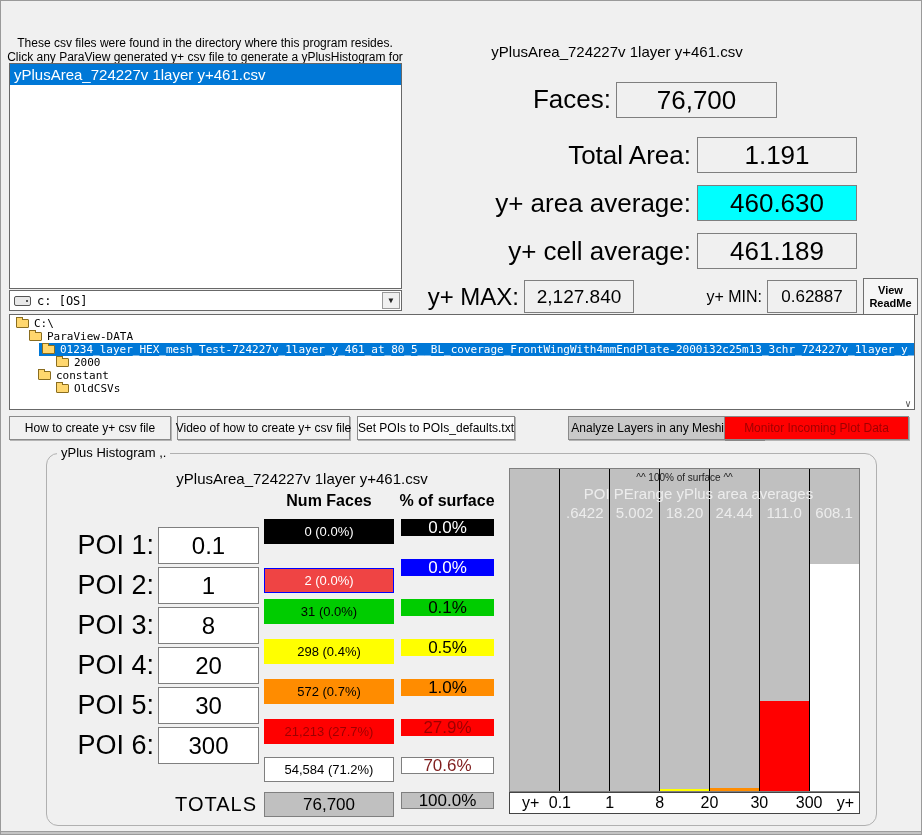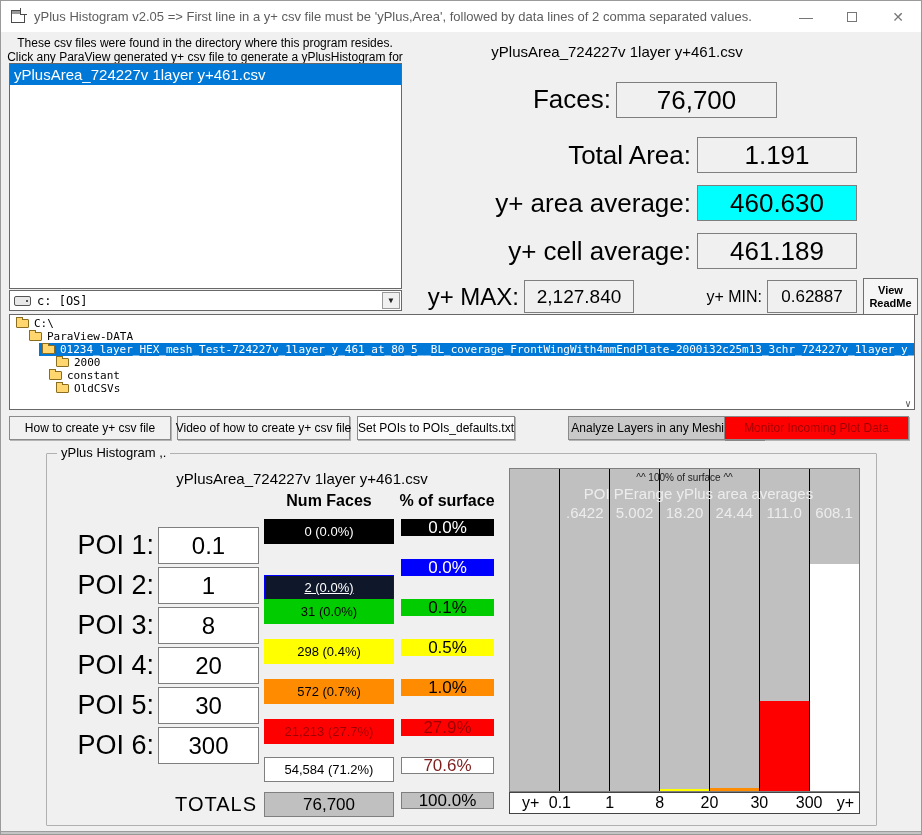--- a/index.html
+++ b/index.html
@@ -66,21 +66,21 @@
   .toolbar-btn { position: absolute; top: 415px; height: 24px; border: 1px solid #8a8a8a; font-size: 12px;
                  display: flex; align-items: center; justify-content: center; padding: 0 6px; white-space: nowrap;
                  box-shadow: 1px 1px 0 rgba(0,0,0,0.25); }
   #tb1 { left: 8px;   width: 162px; }
   #tb2 { left: 176px; width: 173px; }
   #tb3 { left: 356px; width: 158px; }
   #tb4 { left: 520px; width: 196px; margin-left: 47px; }
   #tb5 { left: 723px; width: 185px; }
 
   
-  .groupbox { position: absolute; left: 45px; top: 452px; width: 831px; height: 373px; border: 1px solid #b0b0b0; border-radius: 1px; }
+  .groupbox { position: absolute; left: 45px; top: 452px; width: 831px; height: 373px; border: 1px solid #b0b0b0; border-radius: 12px; }
   .groupbox-label { position: absolute; top: -9px; left: 10px; background: #f0f0f0; padding: 0 4px; font-size: 13px; color: #000; }
   .hist-subtitle { position: absolute; left: 30px; top: 16px; width: 450px; text-align: center; font-size: 15px; }
   .col-header { position: absolute; top: 38px; text-align: center; font-weight: bold; font-size: 16px; }
   #hdr-numfaces { left: 217px; width: 130px; }
   #hdr-pct { left: 347px; width: 106px; }
 
   .poi-label { position: absolute; left: 0; width: 107px; text-align: right; font-size: 27px; height: 37px; line-height: 37px; }
   .poi-input { position: absolute; left: 111px; width: 101px; height: 37px; background: #fff; border: 1px solid #7f7f7f;
                font-family: "Liberation Sans", sans-serif; font-size: 24px; text-align: center; color: #000; }
   .nf-box { position: absolute; left: 217px; width: 130px; height: 25px; border: 1px solid;
@@ -103,31 +103,20 @@
   .axis-label.edge-left { left: 12px; transform: none; }
   .axis-label.edge-right { right: 5px; transform: none; }
 
   .bottom-sliver { position: absolute; left: 0; right: 0; bottom: 0; height: 3px; background: #c4c4c4; border-top: 1px solid #9c9c9c; }
 </style>
 </head>
 <body>
 
 <div id="app">
 
-  <div class="titlebar">
-    <span class="form-icon"></span>
-    <span class="title-text">yPlus Histogram v2.05 =&gt; First line in a y+ csv file must be 'yPlus,Area', followed by data lines of 2 comma separated values.</span>
-    <span class="win-controls">
-      <span class="win-btn">—</span>
-      <span class="win-btn">
-          <span class="max-glyph"></span>
-        </span>
-      <span class="win-btn">✕</span>
-    </span>
-  </div>
 
   <div class="instr">
     <div>These csv files were found in the directory where this program resides.</div>
     <div>Click any ParaView generated y+ csv file to generate a yPlusHistogram for it.</div>
   </div>
 
   <div class="top-csv-label">yPlusArea_724227v 1layer y+461.csv</div>
 
   <div class="filelist">
     <div class="item selected">yPlusArea_724227v 1layer y+461.csv</div>
@@ -180,21 +169,21 @@
           <span class="icon-folder"></span>
           <span>01234_layer_HEX_mesh_Test-724227v_1layer_y_461_at_80_5__BL_coverage_FrontWingWith4mmEndPlate-2000i32c25m13_3chr_724227v_1layer_y_800</span>
         </span>
     </div>
     <div class="tree-row" style="padding-left:43px">
       <span class="hl">
           <span class="icon-folder"></span>
           <span>2000</span>
         </span>
     </div>
-    <div class="tree-row" style="padding-left:36px">
+    <div class="tree-row" style="padding-left:25px">
       <span class="hl">
           <span class="icon-folder"></span>
           <span>constant</span>
         </span>
     </div>
     <div class="tree-row" style="padding-left:43px">
       <span class="hl">
           <span class="icon-folder"></span>
           <span>OldCSVs</span>
         </span>
@@ -223,21 +212,21 @@
     <input class="poi-input" style="top: 153px;" value="8">
     <div class="poi-label" style="top:193px">POI 4:</div>
     <input class="poi-input" style="top: 193px;" value="20">
     <div class="poi-label" style="top:233px">POI 5:</div>
     <input class="poi-input" style="top: 233px;" value="30">
     <div class="poi-label" style="top:273px">POI 6:</div>
     <input class="poi-input" style="top: 273px;" value="300">
 
     <div class="nf-box" style="top: 65px; background: rgb(0, 0, 0); color: rgb(255, 255, 255); border-color: rgb(0, 0, 0);">0 (0.0%)</div>
     <div class="pct-box" style="top: 65px; background: rgb(0, 0, 0); color: rgb(255, 255, 255); border-color: rgb(0, 0, 0);">0.0%</div>
-    <div class="nf-box" style="top: 121px; background: #0f172a; color: rgb(255, 255, 255); border-color: rgb(0, 0, 255); text-decoration: underline;">2 (0.0%)</div>
+    <div class="nf-box" style="top: 114px; background: #ef4444; color: rgb(255, 255, 255); border-color: rgb(0, 0, 255);">2 (0.0%)</div>
     <div class="pct-box" style="top: 105px; background: rgb(0, 0, 255); color: rgb(255, 255, 255); border-color: rgb(0, 0, 255);">0.0%</div>
     <div class="nf-box" style="top: 145px; background: rgb(0, 204, 0); color: rgb(0, 0, 0); border-color: rgb(0, 204, 0);">31 (0.0%)</div>
     <div class="pct-box" style="top: 145px; background: rgb(0, 204, 0); color: rgb(0, 0, 0); border-color: rgb(0, 204, 0);">0.1%</div>
     <div class="nf-box" style="top: 185px; background: rgb(255, 255, 0); color: rgb(0, 0, 0); border-color: rgb(255, 255, 0);">298 (0.4%)</div>
     <div class="pct-box" style="top: 185px; background: rgb(255, 255, 0); color: rgb(0, 0, 0); border-color: rgb(255, 255, 0);">0.5%</div>
     <div class="nf-box" style="top: 225px; background: rgb(255, 140, 0); color: rgb(0, 0, 0); border-color: rgb(255, 140, 0);">572 (0.7%)</div>
     <div class="pct-box" style="top: 225px; background: rgb(255, 140, 0); color: rgb(0, 0, 0); border-color: rgb(255, 140, 0);">1.0%</div>
     <div class="nf-box" style="top: 265px; background: rgb(255, 0, 0); color: rgb(158, 0, 0); border-color: rgb(255, 0, 0);">21,213 (27.7%)</div>
     <div class="pct-box" style="top: 265px; background: rgb(255, 0, 0); color: rgb(158, 0, 0); border-color: rgb(255, 0, 0);">27.9%</div>
     <div class="nf-box" style="top: 303px; background: rgb(255, 255, 255); color: rgb(0, 0, 0); border-color: rgb(127, 127, 127);">54,584 (71.2%)</div>

